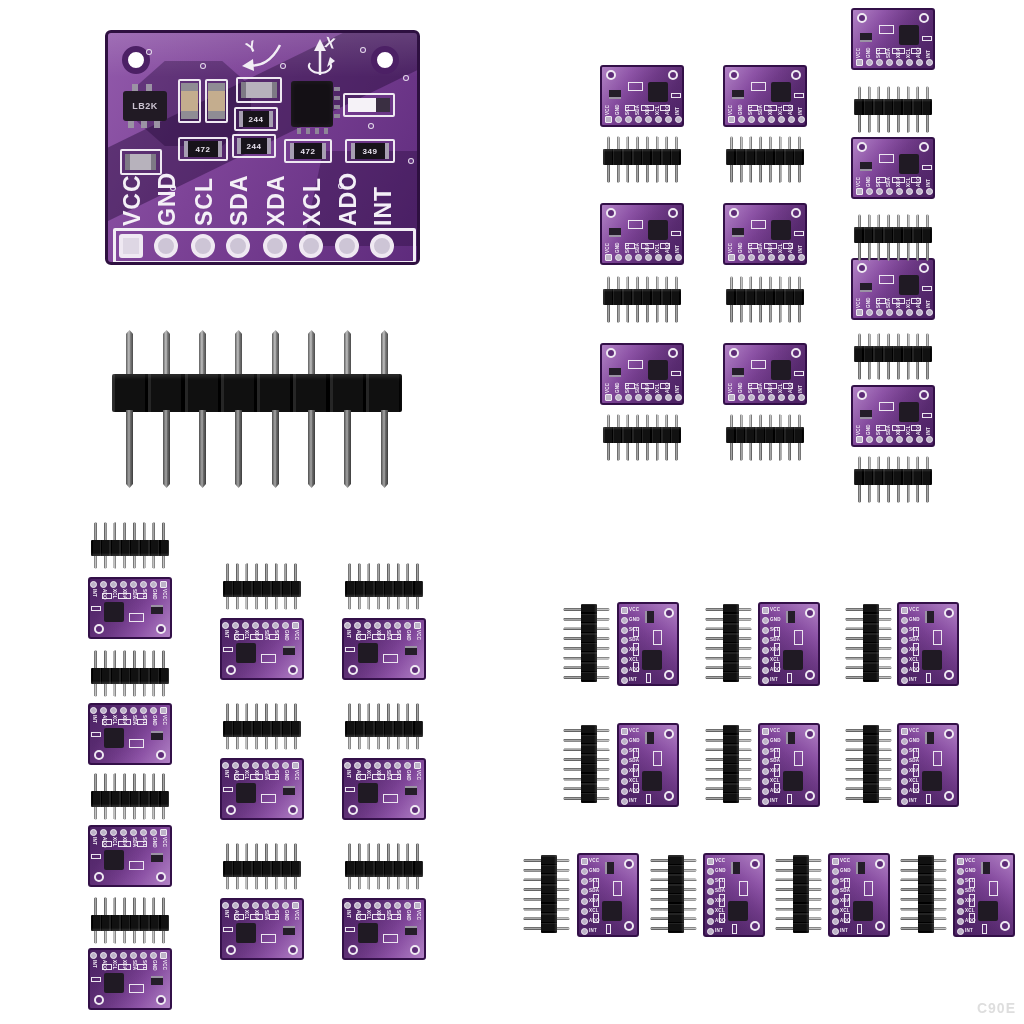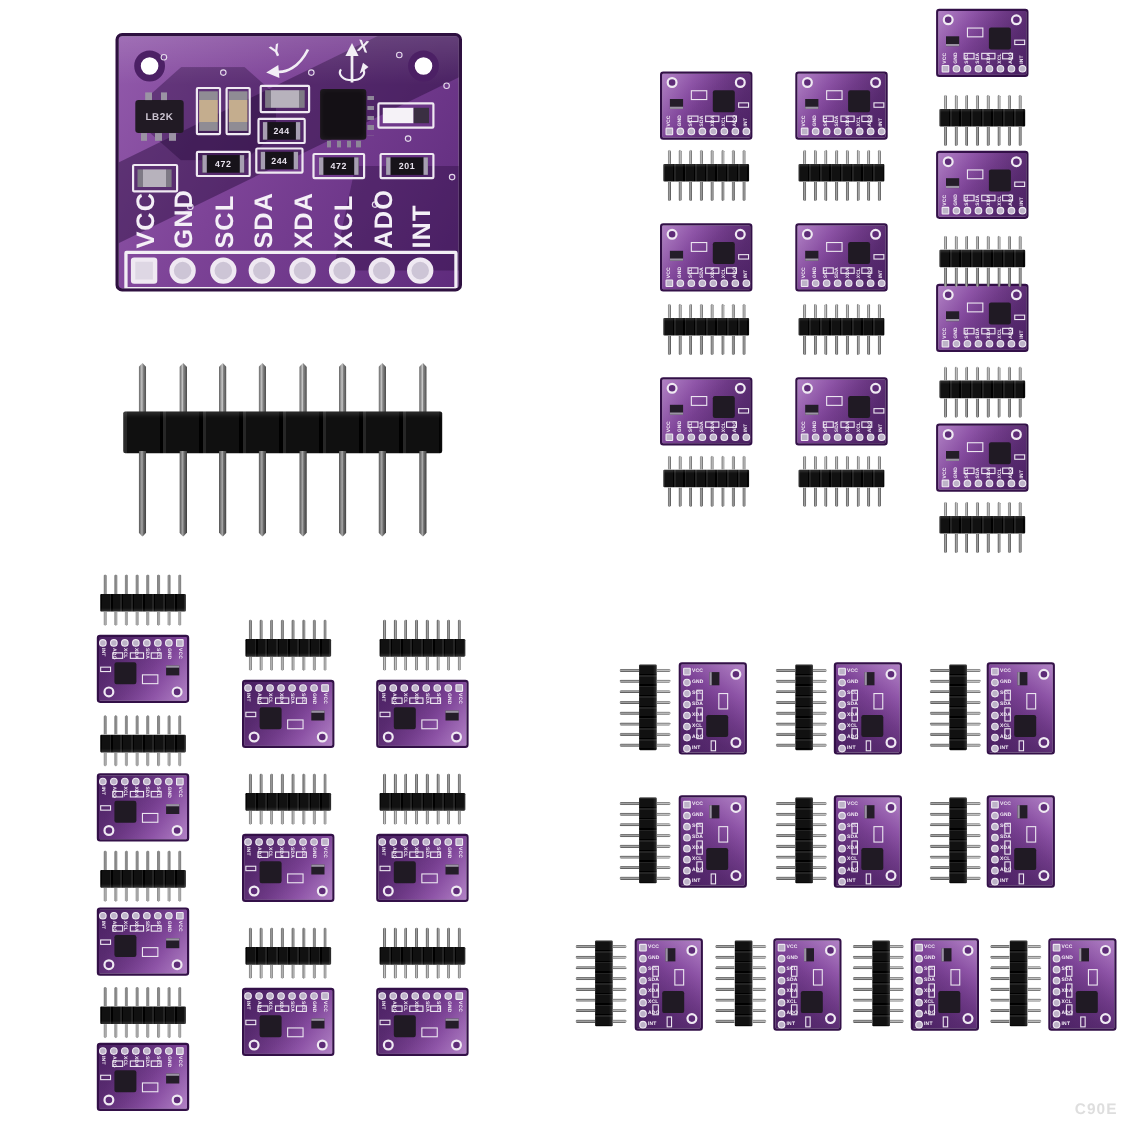--- a/index.html
+++ b/index.html
@@ -175,21 +175,21 @@
     <div class="bm-outline" style="left:70px;top:104px;width:50px;height:24px"></div>
     <div class="bm-res" style="left:76px;top:108px;width:38px">
         <span>472</span>
       </div>
     <div class="bm-outline" style="left:176px;top:106px;width:48px;height:24px"></div>
     <div class="bm-res" style="left:182px;top:110px;width:36px">
         <span>472</span>
       </div>
     <div class="bm-outline" style="left:237px;top:106px;width:50px;height:24px"></div>
     <div class="bm-res" style="left:243px;top:110px;width:38px">
-        <span>201</span>
+        <span>349</span>
       </div>
 
     <div class="bm-ic"></div>
     <div class="bm-ic-legs-r"></div>
     <div class="bm-ic-legs-b"></div>
     <div class="bm-outline" style="left:235px;top:60px;width:52px;height:24px"></div>
     <div class="bm-wblob"></div>
     <div class="bm-wdark"></div>
 
     <span class="bm-axis ay">Y</span>

